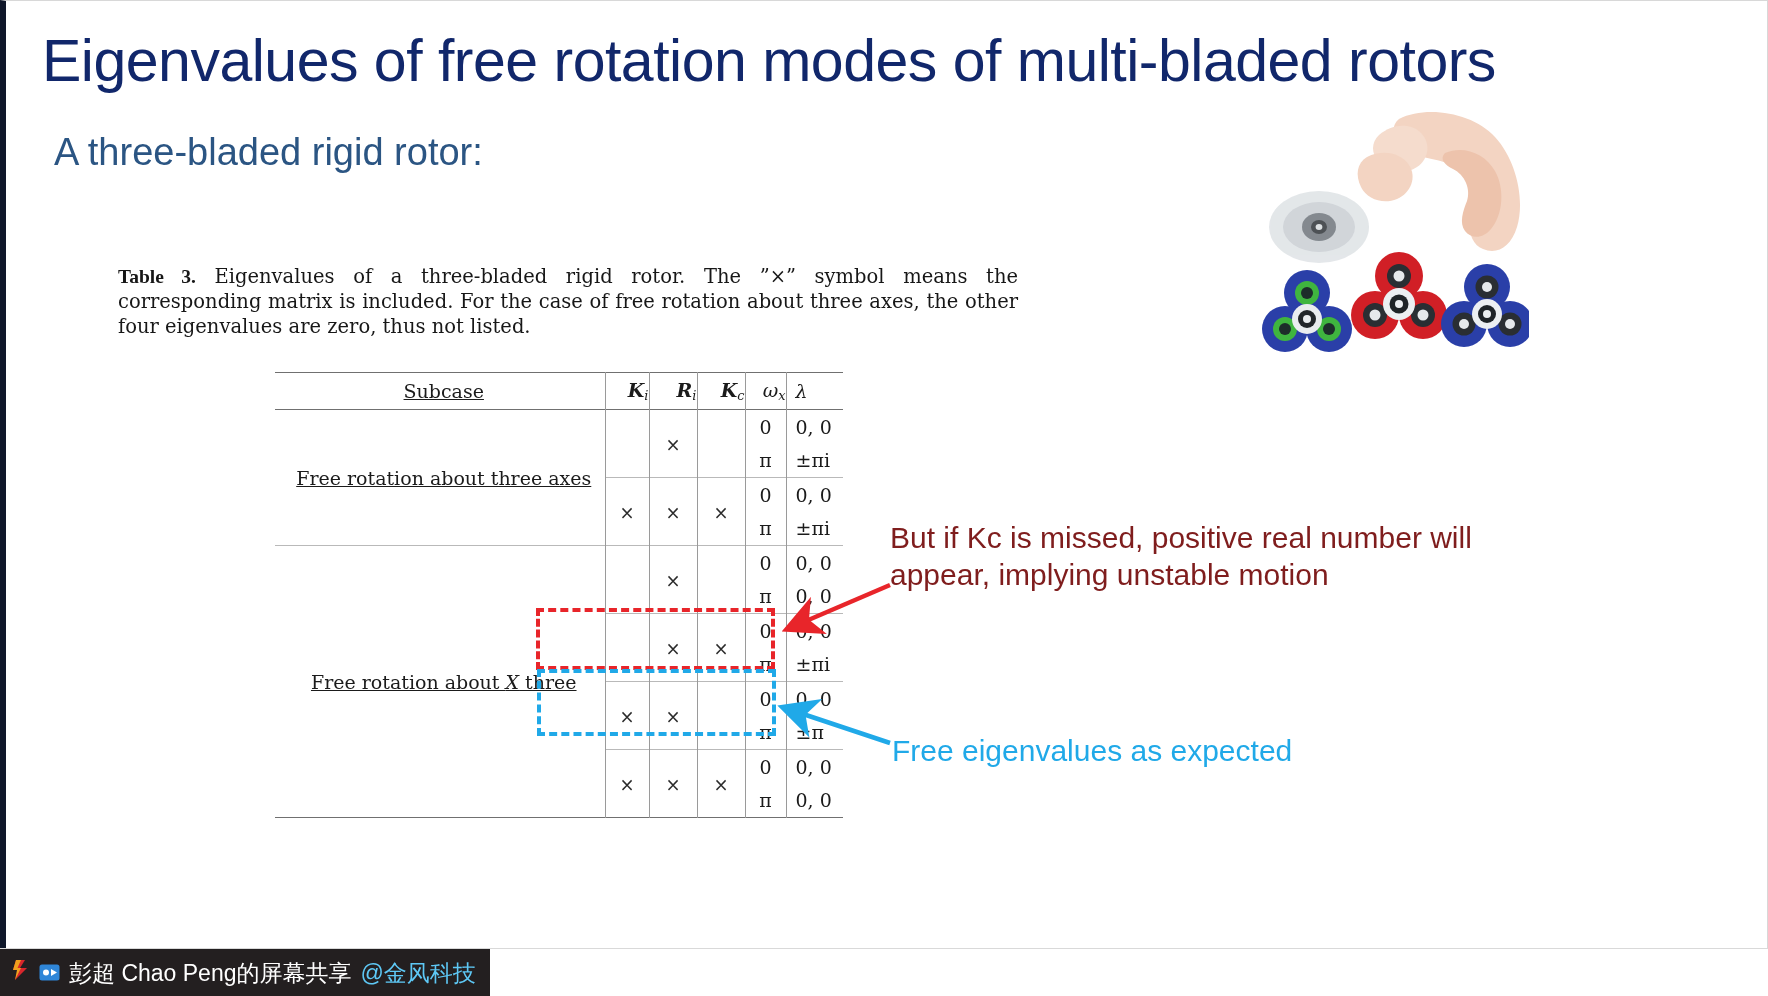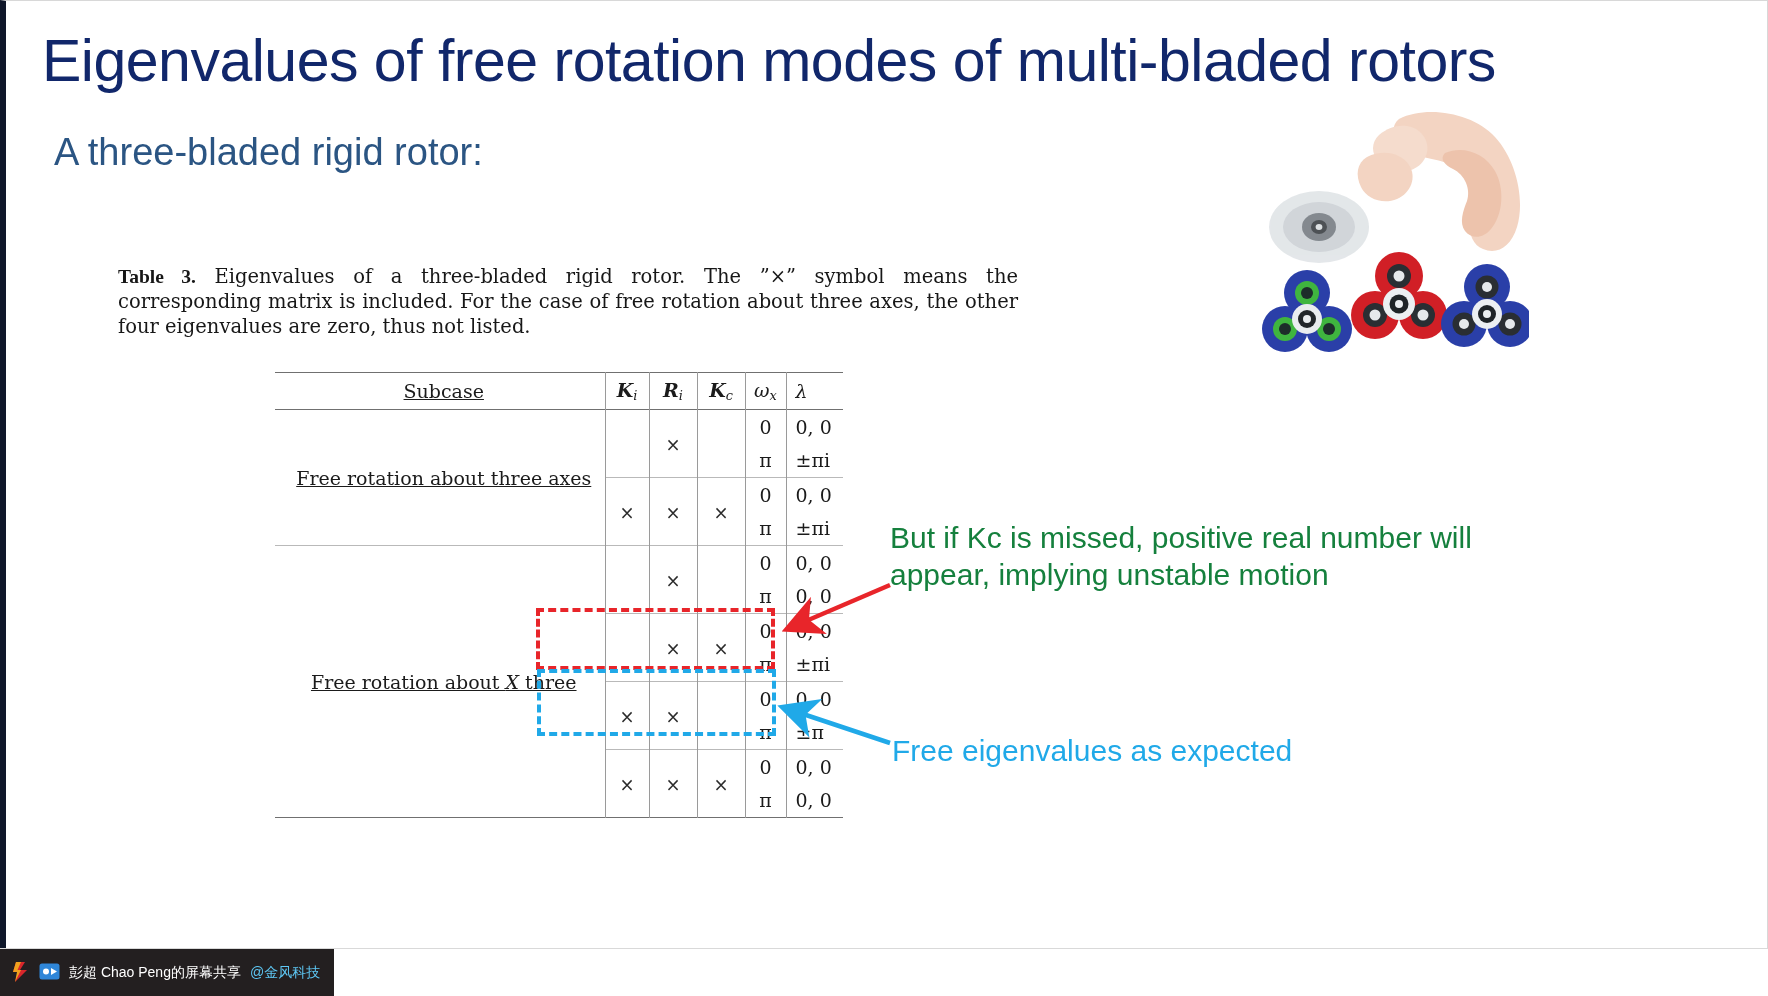--- a/index.html
+++ b/index.html
@@ -80,21 +80,21 @@
     padding-left:8px;
     width:330px;
     white-space:nowrap;
     text-decoration:underline;
   }
   table.eig .c-ki { width:44px; }
   table.eig .c-ri { width:48px; }
   table.eig .c-kc { width:48px; }
   table.eig .c-wx { width:41px; }
   table.eig .c-lam{ width:57px; border-right:none; text-align:left; padding-left:9px;}
-  table.eig thead th { height:37px; }
+  table.eig thead th { height:37px;text-align:right; }
   .rule-top   { border-top:1.6px solid #707070; }
   .rule-mid   { border-top:1.6px solid #707070; }
   .rule-bot   { border-top:1.6px solid #707070; }
   tr.r-sep > td { border-top:1px solid #b9b9b9; }
   tr.r-grp > td { border-top:1px solid #b9b9b9; }
   .mathit { font-style:italic; }
   .bfit   { font-weight:bold; font-style:italic; }
   .sub    { font-size:0.68em; font-style:italic; vertical-align:-0.25em; }
   .xmark  { font-size:18px; color:#2b2b2b; }
 
@@ -109,21 +109,21 @@
     border:4px dashed #20a9e8;
   }
 
   
   .callout-red {
     position:absolute;
     left:884px; top:519px;
     width:620px;
     font-size:30px;
     line-height:1.23;
-    color:#15803d;
+    color:#7f1d1d;
   }
   .callout-cyan {
     position:absolute;
     left:886px; top:733px;
     width:560px;
     font-size:30px;
     color:#20a9e8;
     white-space:nowrap;
   }
 
@@ -148,21 +148,21 @@
   .share-pill {
     position:absolute;
     left:0; top:0;
     height:48px;
     background:#231f20;
     color:#ffffff;
     display:flex;
     align-items:center;
     gap:9px;
     padding:0 14px 0 10px;
-    font-size:14px;
+    font-size:23px;
     white-space:nowrap;
   }
   .share-pill .tag { color:#5ec8f5;text-align:right; }
   .icon-sq { display:inline-block; }
 </style>
 </head>
 <body>
 
 <div id="slide">
 

